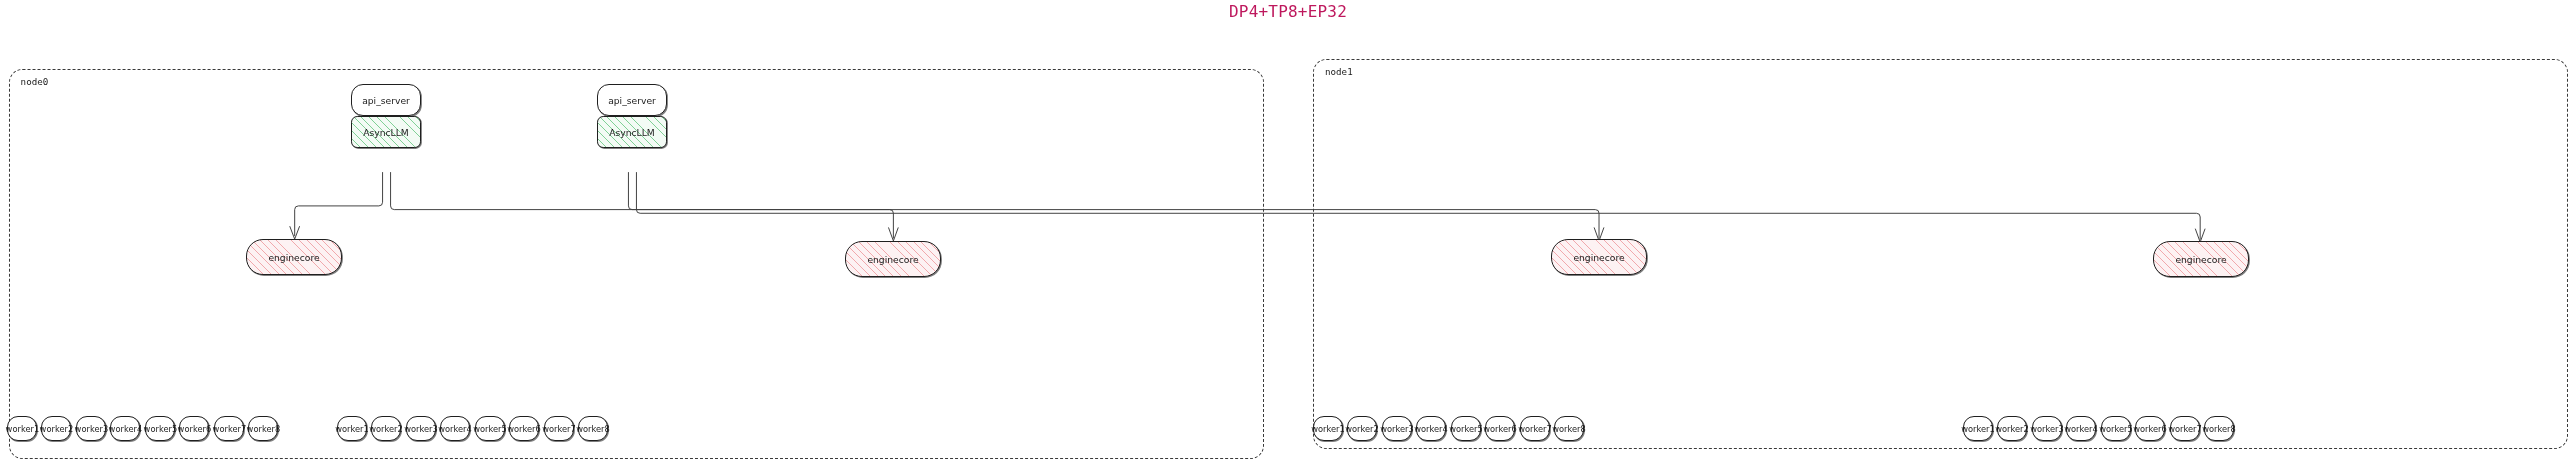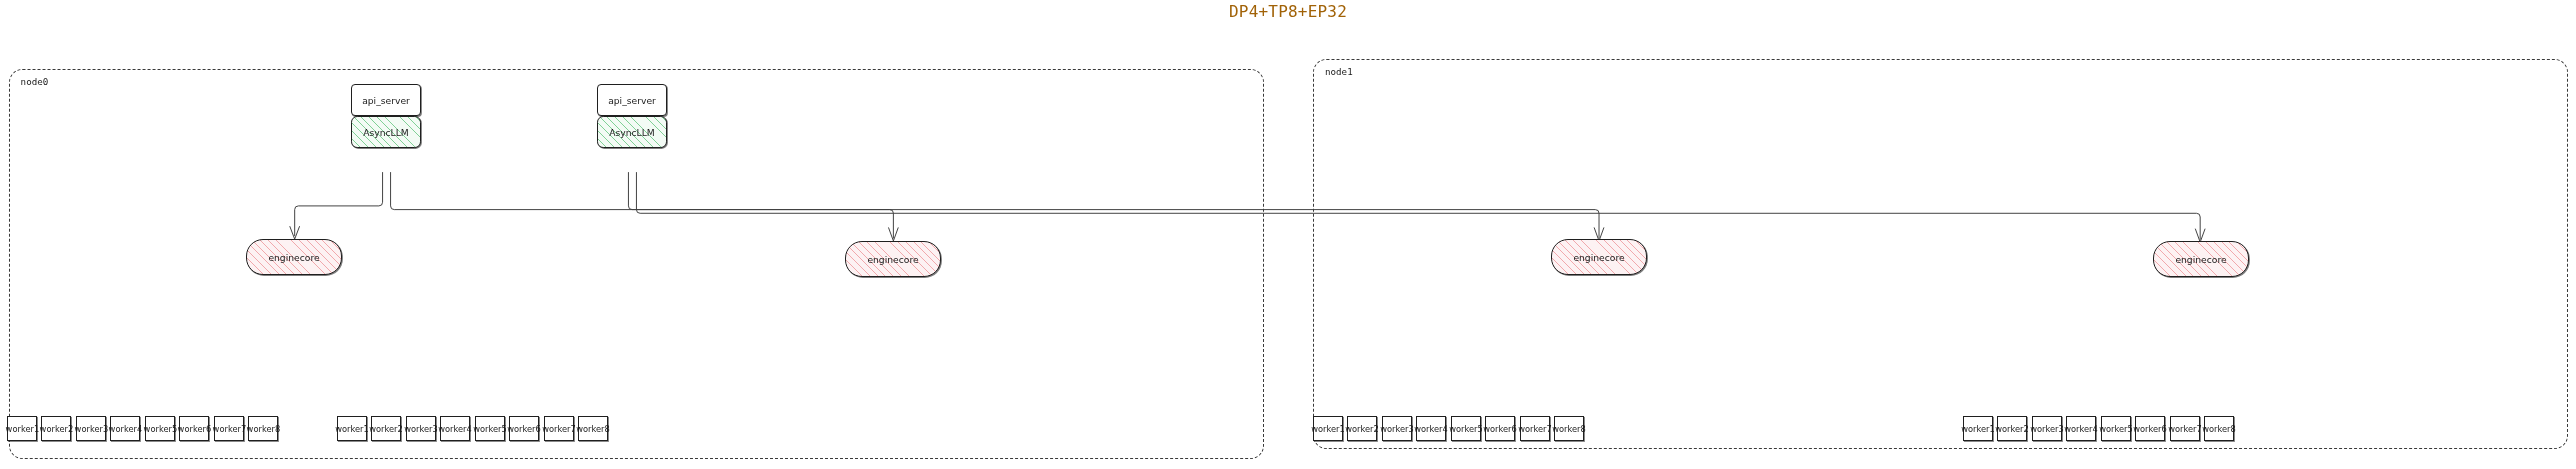--- a/index.html
+++ b/index.html
@@ -22,21 +22,21 @@
   
   #diagram-title {
     position: absolute;
     top: 0;
     left: 0;
     width: 2576px;
     text-align: center;
     font-family: "DejaVu Sans Mono", "Liberation Mono", monospace;
     font-size: 16px;
     letter-spacing: 0.2px;
-    color: #a16207;
+    color: #be185d;
     line-height: 24.6px;
     white-space: nowrap;
   }
 
   
   .node-cluster {
     position: absolute;
     border: 1.2px dashed #3a3a3a;
     border-radius: 13.5px;
     background: transparent;
@@ -64,21 +64,21 @@
     background: #ffffff;
     font-size: 9.2px;
     color: #1b1b1b;
     white-space: nowrap;
     box-shadow: 0.9px 0.9px 0 rgba(20,20,20,0.55);
   }
   .box-label { pointer-events: none; }
 
   
   .box.api-server {
-    border-radius: 4px;
+    border-radius: 12px;
     background: #ffffff;
   }
 
   
   .box.asyncllm {
     border-radius: 6.2px;
     background-color: #f3fbf5;
     background-image: repeating-linear-gradient(
       45deg,
       rgba(80, 190, 110, 0.70) 0px,
@@ -96,21 +96,21 @@
       45deg,
       rgba(233, 120, 125, 0.60) 0px,
       rgba(233, 120, 125, 0.60) 0.7px,
       rgba(255,255,255,0) 0.7px,
       rgba(255,255,255,0) 5.5px
     );
   }
 
   
   .box.worker {
-    border-radius: 0;
+    border-radius: 11px;
     border-width: 1.2px;
     font-size: 8.3px;
     background: #ffffff;
   }
 
   
   #edge-layer {
     position: absolute;
     top: 0; left: 0;
     width: 2576px;

